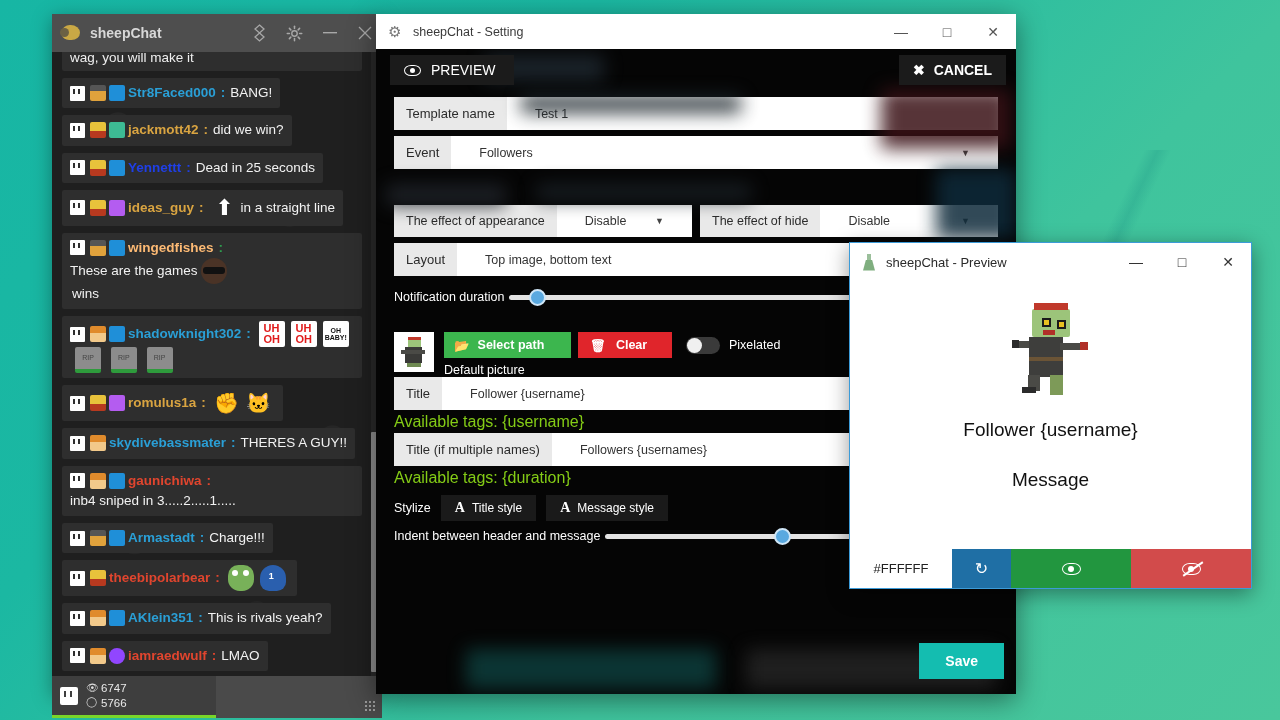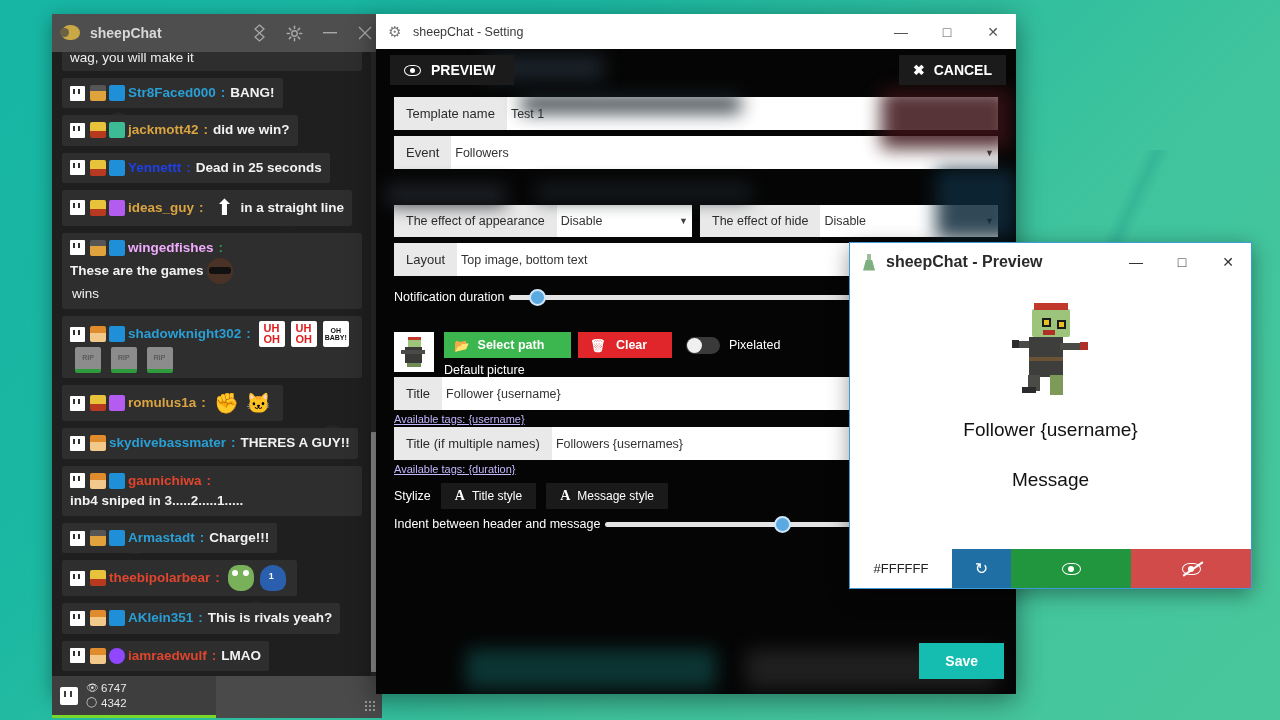--- a/index.html
+++ b/index.html
@@ -100,21 +100,21 @@
   }
   .b-mod     { background: linear-gradient(180deg,#555 0 40%, #e0a23c 40% 100%); }
   .b-sub-blue{ background: #1f8fd8; }
   .b-crown   { background: linear-gradient(180deg,#e8c23b 0 55%, #b7391f 55% 100%); }
   .b-green   { background: #3dbb94; }
   .b-snow    { background: #1f8fd8; }
   .b-purple  { background: #b45cf0; }
   .b-orange  { background: linear-gradient(180deg,#e08b2c 0 45%, #f2c98a 45% 100%); }
   .b-verify  { background: #9146ff; border-radius: 50%; }
   .uname { font-weight: bold; margin-right: 5px; }
-  .mtext { color: #f2f2f2; font-weight: bold; }
+  .mtext { color: #f2f2f2; }
   .emote {
     display: inline-block; width: 26px; height: 26px; margin: 0 3px;
     vertical-align: middle; border-radius: 2px;
   }
   .e-uh { background: #fff; color: #e01b1b; font-weight: bold; font-size: 11px;
           display:inline-flex; align-items:center; justify-content:center; line-height:1;}
   .e-ohbaby { background: #fff; color: #111; font-size: 7px; font-weight: bold;
           display:inline-flex; align-items:center; justify-content:center; text-align:center; line-height:1;}
   .e-rip { background: #8c8c8c; border-bottom: 4px solid #2e9b3c; color:#444; font-size:7px;
            display:inline-flex;align-items:center;justify-content:center;}
@@ -188,42 +188,42 @@
   .g3 { left:505px; top:40px; width:130px; height:60px; background:#3a1116;}
   .g4 { left:10px; top:135px; width:120px; height:22px; background:#20242a;}
   .g5 { left:160px; top:135px; width:215px; height:16px; background:#1b2228;}
   .g6 { left:560px; top:120px; width:80px; height:70px; background:#0e2a3a;}
   .g7 { left:90px; top:600px; width:250px; height:40px; background:#0d3e3c;}
   .g8 { left:370px; top:600px; width:250px; height:40px; background:#242424;}
 
   .topbar { position: relative; height: 42px; }
   #preview-btn {
     position:absolute; left:14px; top:6px; height:30px;
-    background:#1b1b1b; color:#fff; font-size:14px; font-weight:bold;
+    background:#1b1b1b; color:#fff; font-size:14px; font-weight:normal;
     display:flex; align-items:center; gap:10px; padding: 0 18px 0 14px;
   }
   #cancel-btn {
     position:absolute; right:10px; top:6px; height:30px;
     background:#1b1b1b; color:#fff; font-size:14px; font-weight:bold;
     display:flex; align-items:center; gap:9px; padding: 0 14px;
   }
   .eye-open {
     width:17px;height:11px;border:1.6px solid #fff;border-radius:50% 50% 50% 50% / 60% 60% 60% 60%;
     position:relative;
   }
   .eye-open::after{content:"";position:absolute;left:4.5px;top:2px;width:5px;height:5px;background:#fff;border-radius:50%;}
 
   .field-row { margin: 6px 18px 0 18px; display: flex; }
   .field-label {
     background:#e9e9e9; color:#2b2b2b; font-size:13px;
     padding: 9px 12px; white-space: nowrap; display:flex; align-items:center;
   }
   .field-value {
     background:#fff; color:#333; font-size:12.5px;
-    padding: 9px 4px; flex:1; display:flex; align-items:center;
+    padding: 9px 28px; flex:1; display:flex; align-items:center;
   }
   .caret { margin-left:auto; font-size:9px; color:#444; }
 
   .dual-row { margin: 10px 18px 0 18px; display: flex; gap: 8px; }
   .dual-row > .half { flex: 1; display: flex; }
   .half .field-label { font-size: 12.5px; }
 
   .slider-row { margin: 8px 18px 0 18px; display:flex; align-items:center; gap: 5px; color:#fff; font-size:12.5px;}
   .slider-row .lbl { white-space: nowrap; }
   .track {
@@ -256,21 +256,21 @@
     height:26px; width:94px; display:flex;align-items:center;gap:10px;padding-left:12px;
   }
   .toggle-wrap { display:flex; align-items:center; gap:9px; margin-left:14px; }
   .toggle {
     width:34px;height:17px;border-radius:9px;background:#3a3a3a;position:relative;
   }
   .toggle .tk { position:absolute;left:1px;top:1px;width:15px;height:15px;border-radius:50%;background:#f0f0f0;}
   .toggle-label { color:#fff; font-size:12.5px; }
 
   .section-head { color:#fff; font-size:15px; margin: 18px 0 6px 18px; }
-  .avail-tags { color:#c4b5fd; font-size:11px; margin: 3px 0 2px 18px; text-decoration: underline; }
+  .avail-tags { color:#84cc16; font-size:16px; margin: 3px 0 2px 18px; }
 
   .stylize-row { margin: 8px 18px 0 18px; display:flex; align-items:center; gap:10px; }
   .stylize-lbl { color:#fff; font-size:12.5px; }
   .style-btn {
     background:#1a1a1a; color:#fff; font-size:12px; height:26px;
     display:flex;align-items:center;gap:7px; padding: 0 14px;
   }
   .A-glyph { font-family: "Liberation Serif", serif; font-size:14px; font-weight:bold; }
 
   #save-btn {
@@ -282,21 +282,21 @@
   
   #preview-window {
     position:absolute; left:849px; top:242px; width:403px; height:347px;
     background:#fff; border:1px solid #3c9bd8;
     box-shadow: 0 5px 20px rgba(0,0,0,0.4);
   }
   #preview-titlebar { height:38px; background:#fff; display:flex; align-items:center; padding-left:11px;}
   .flask-icon { width:16px;height:17px;margin-right:9px;position:relative;}
   .flask-icon .neck{position:absolute;left:6px;top:0;width:4px;height:6px;background:#9bbf9b;}
   .flask-icon .bowl{position:absolute;left:2px;top:6px;width:12px;height:11px;background:#7fae7f;clip-path:polygon(25% 0,75% 0,100% 100%,0 100%);}
-  #preview-title { font-size:16px;color:#2a2a2a;flex:1;font-weight:bold;}
+  #preview-title { font-size:13px;color:#2a2a2a;flex:1;}
   .pw-btn{width:46px;height:38px;display:flex;align-items:center;justify-content:center;color:#333;font-size:14px;}
   #preview-canvas {
     height:268px; background:#fff; display:flex; flex-direction:column;
     align-items:center; padding-top:22px;
   }
   .zombie-big { width:78px;height:92px;position:relative; image-rendering: pixelated;}
   .zb-hair   { position:absolute;left:22px;top:0;width:34px;height:7px;background:#c0392b;}
   .zb-head   { position:absolute;left:20px;top:6px;width:38px;height:28px;background:#9cc47a;border-radius:2px;}
   .zb-eye1   { position:absolute;left:30px;top:15px;width:9px;height:9px;background:#1b1b1b;}
   .zb-eye1i  { position:absolute;left:32px;top:17px;width:5px;height:5px;background:#e8c020;}
@@ -411,21 +411,21 @@
         <span class="uname" style="color:#d9a441">ideas_guy</span>
           <span class="uname" style="color:#d9a441">:</span>
         <span class="emote e-arrow">⬆</span>
         <span class="mtext">in a straight line</span>
       </div>
 
       <div class="msg wide">
         <span class="twitch-glyph"></span>
         <span class="badge b-mod"></span>
         <span class="badge b-sub-blue"></span>
-        <span class="uname" style="color:#f0abfc">wingedfishes</span>
+        <span class="uname" style="color:#fdba74">wingedfishes</span>
           <span class="uname" style="color:#2e9e4f">:</span>
         <span class="mtext">These are the games</span>
         <span class="emote e-sunglass"></span>
         <span class="cont-line">wins</span>
       </div>
 
       <div class="msg wide">
         <span class="twitch-glyph"></span>
         <span class="badge b-orange"></span>
         <span class="badge b-sub-blue"></span>
@@ -512,21 +512,21 @@
   <div id="chat-footer">
     <div id="chat-stats">
       <div class="tw"></div>
       <div class="stat-col">
         <div class="stat-row">
           <span class="stat-ico">👁</span>
           <span>6747</span>
         </div>
         <div class="stat-row">
           <span class="stat-ico">◯</span>
-          <span>4342</span>
+          <span>5766</span>
         </div>
       </div>
     </div>
     <div id="resize-grip"></div>
   </div>
 </div>
 
 <div id="settings-window">
 
   <div id="settings-titlebar">

